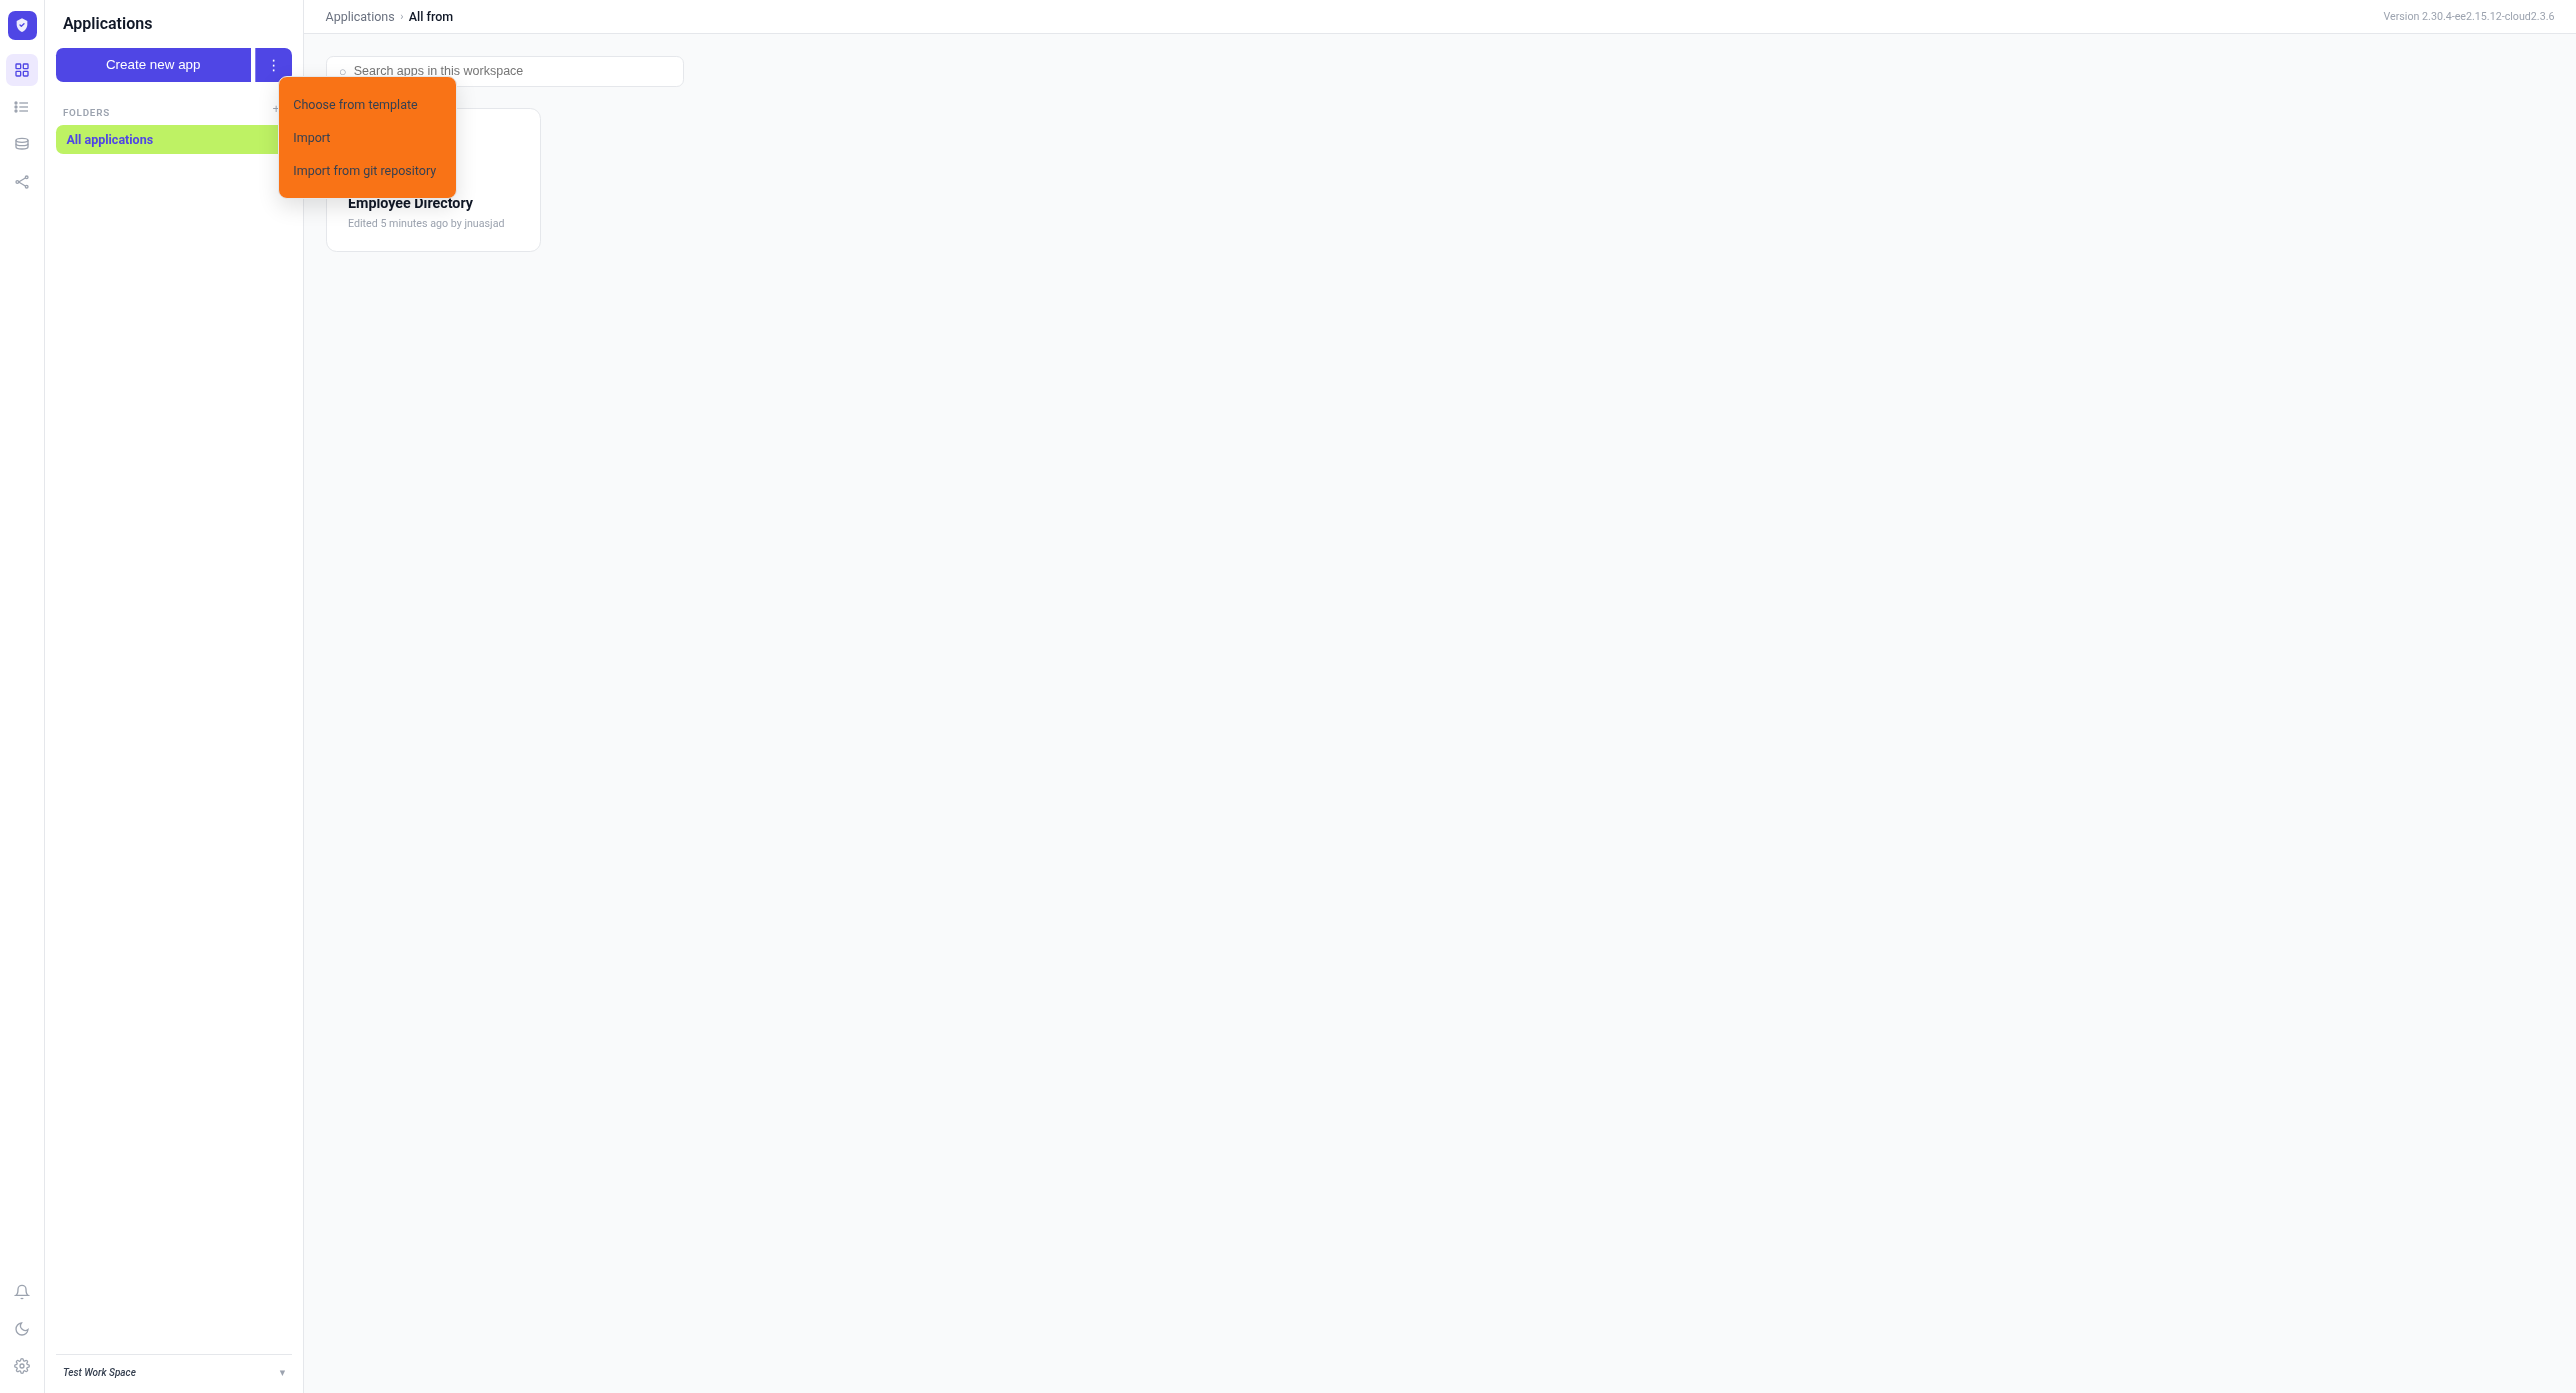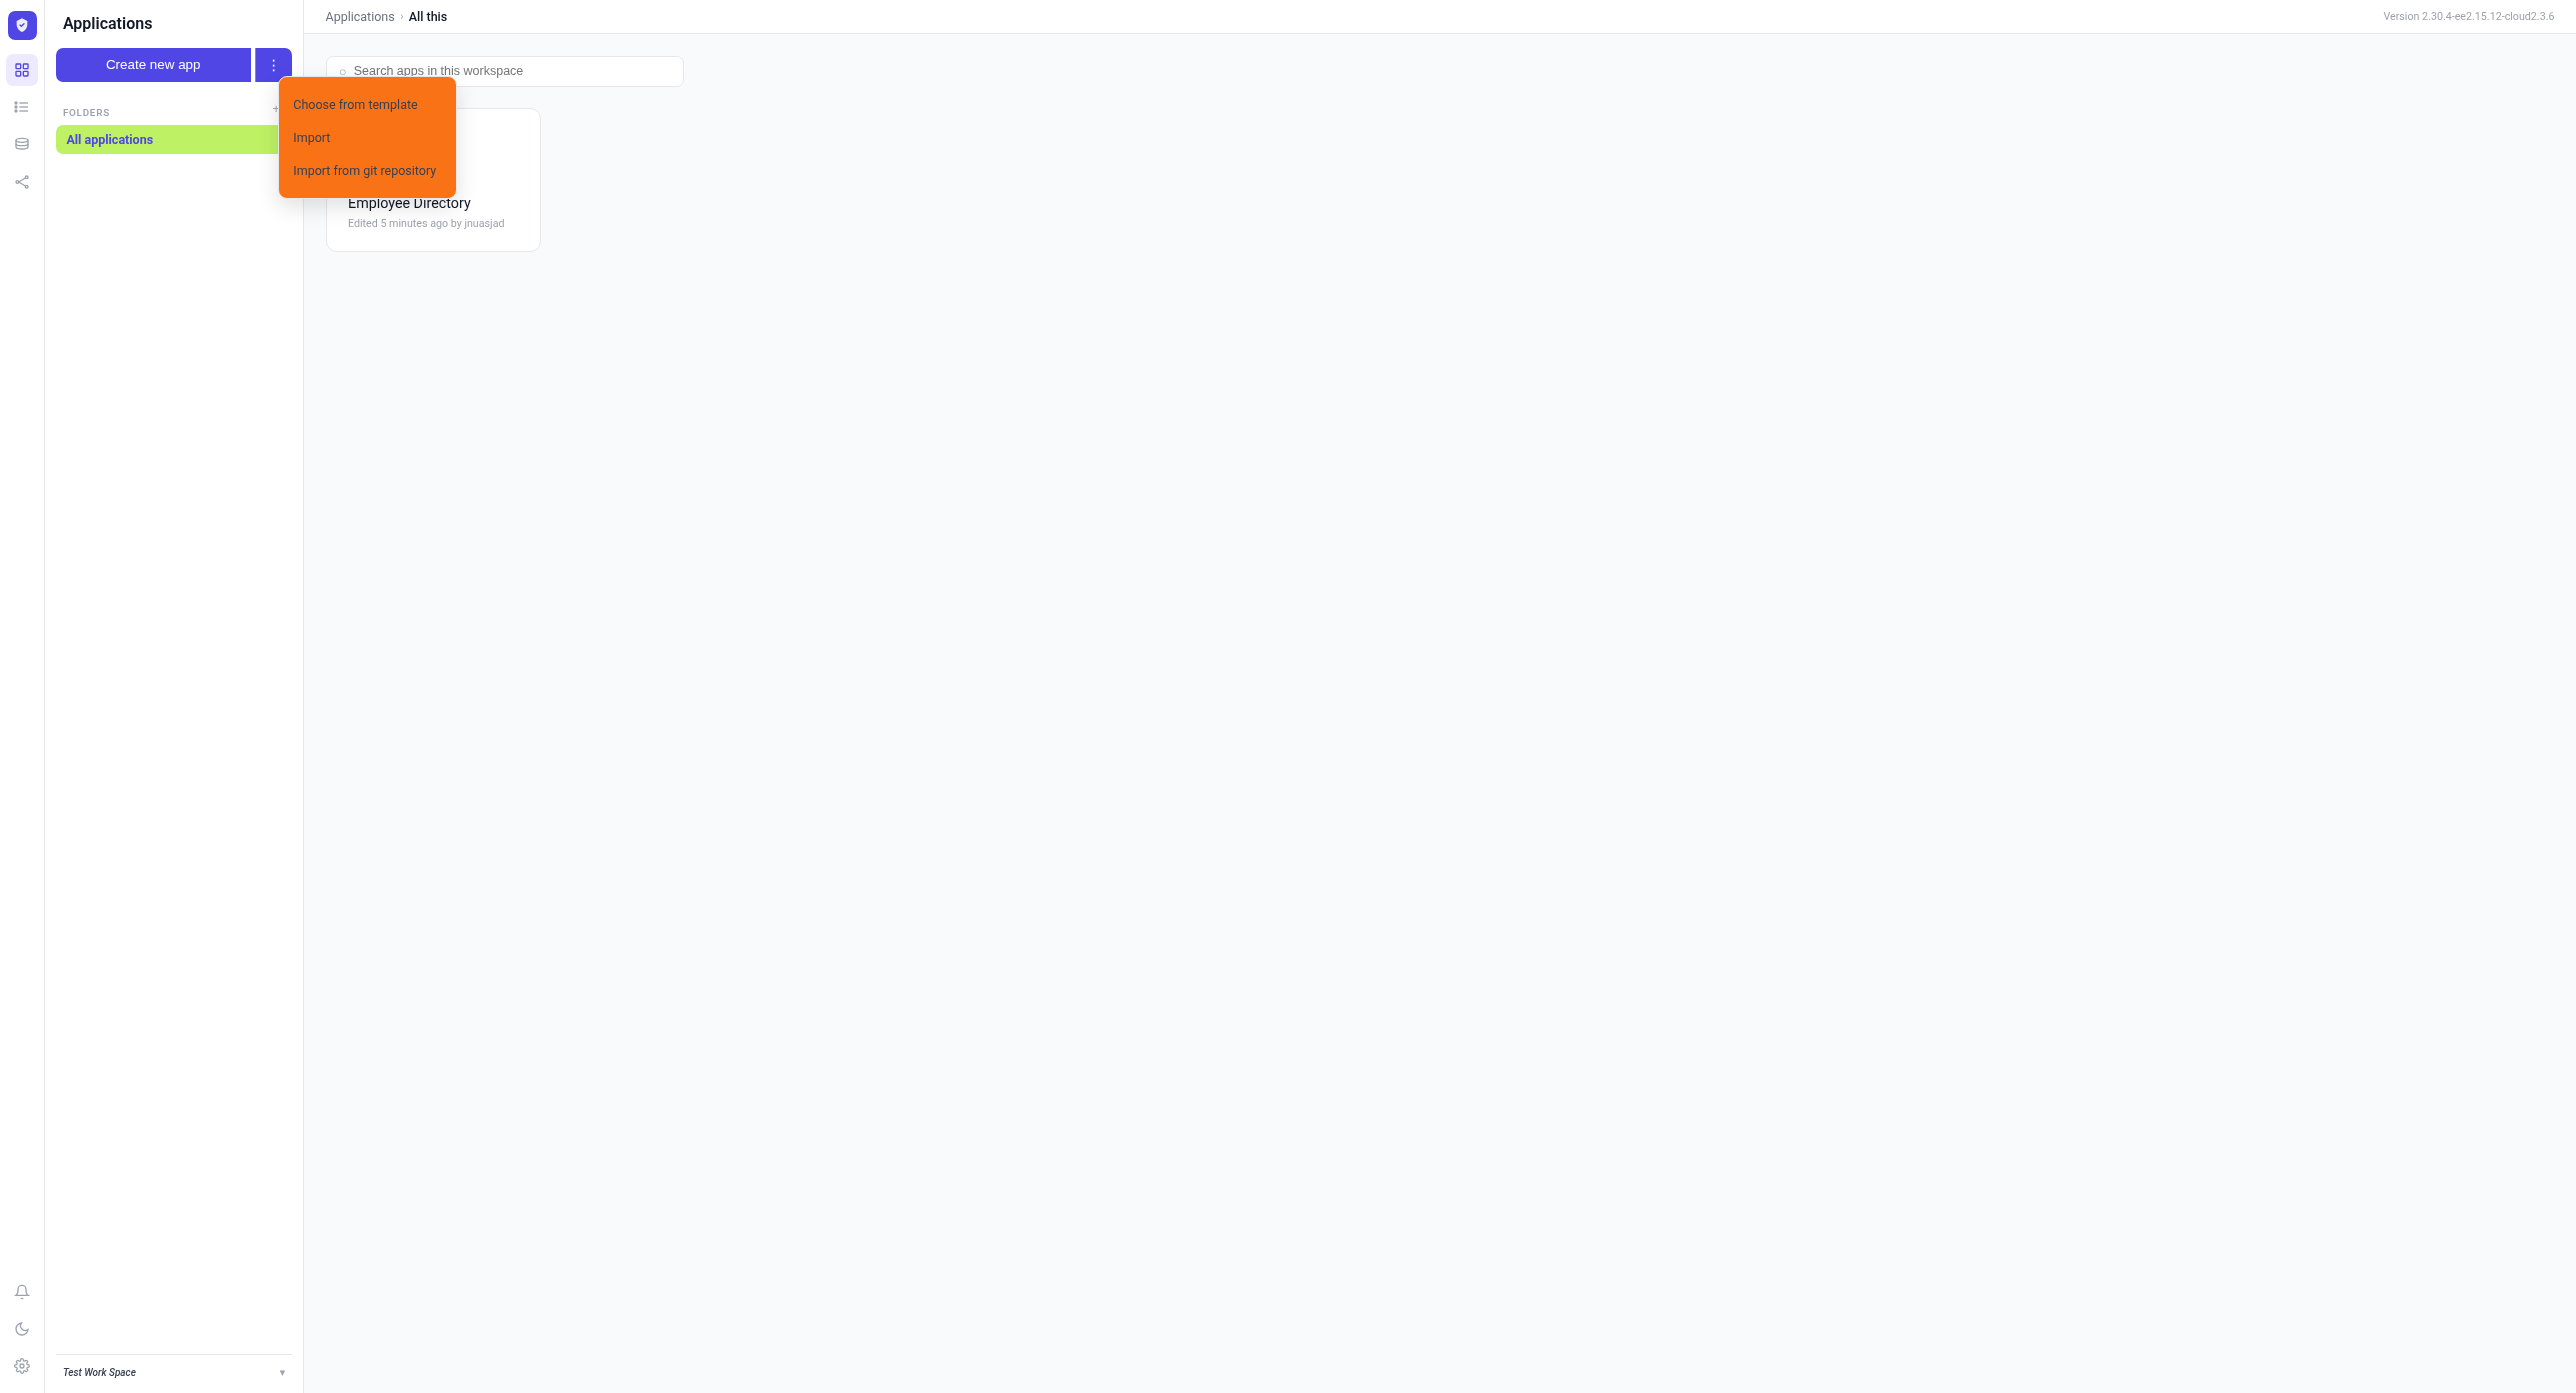--- a/index.html
+++ b/index.html
@@ -225,21 +225,21 @@
       border-radius: 9px;
       display: flex;
       align-items: center;
       justify-content: center;
       margin-bottom: 21.5px;
       color: #fff;
       font-size: 18px;
     }
     .app-name {
       font-size: 14.3px;
-      font-weight: 400;
+      font-weight: 700;
       color: #111827;
       margin-bottom: 5.4px;
     }
     .app-meta {
       font-size: 10.7px;
       color: #9ca3af;
     }
 
     
     .dropdown-menu {
@@ -365,21 +365,21 @@
     </div>
   </div>
 </div>
 
 <div class="main">
 
   <div class="topbar">
     <div class="breadcrumb">
       <span>Applications</span>
       <span class="chevron">›</span>
-      <span class="current">All this</span>
+      <span class="current">All from</span>
     </div>
     <span class="version-text">Version 2.30.4-ee2.15.12-cloud2.3.6</span>
   </div>
 
   <div class="content-area">
     <div class="search-bar">
       <span class="search-icon">○</span>
       <input type="text" placeholder="Search apps in this workspace" style="">
     </div>
 

